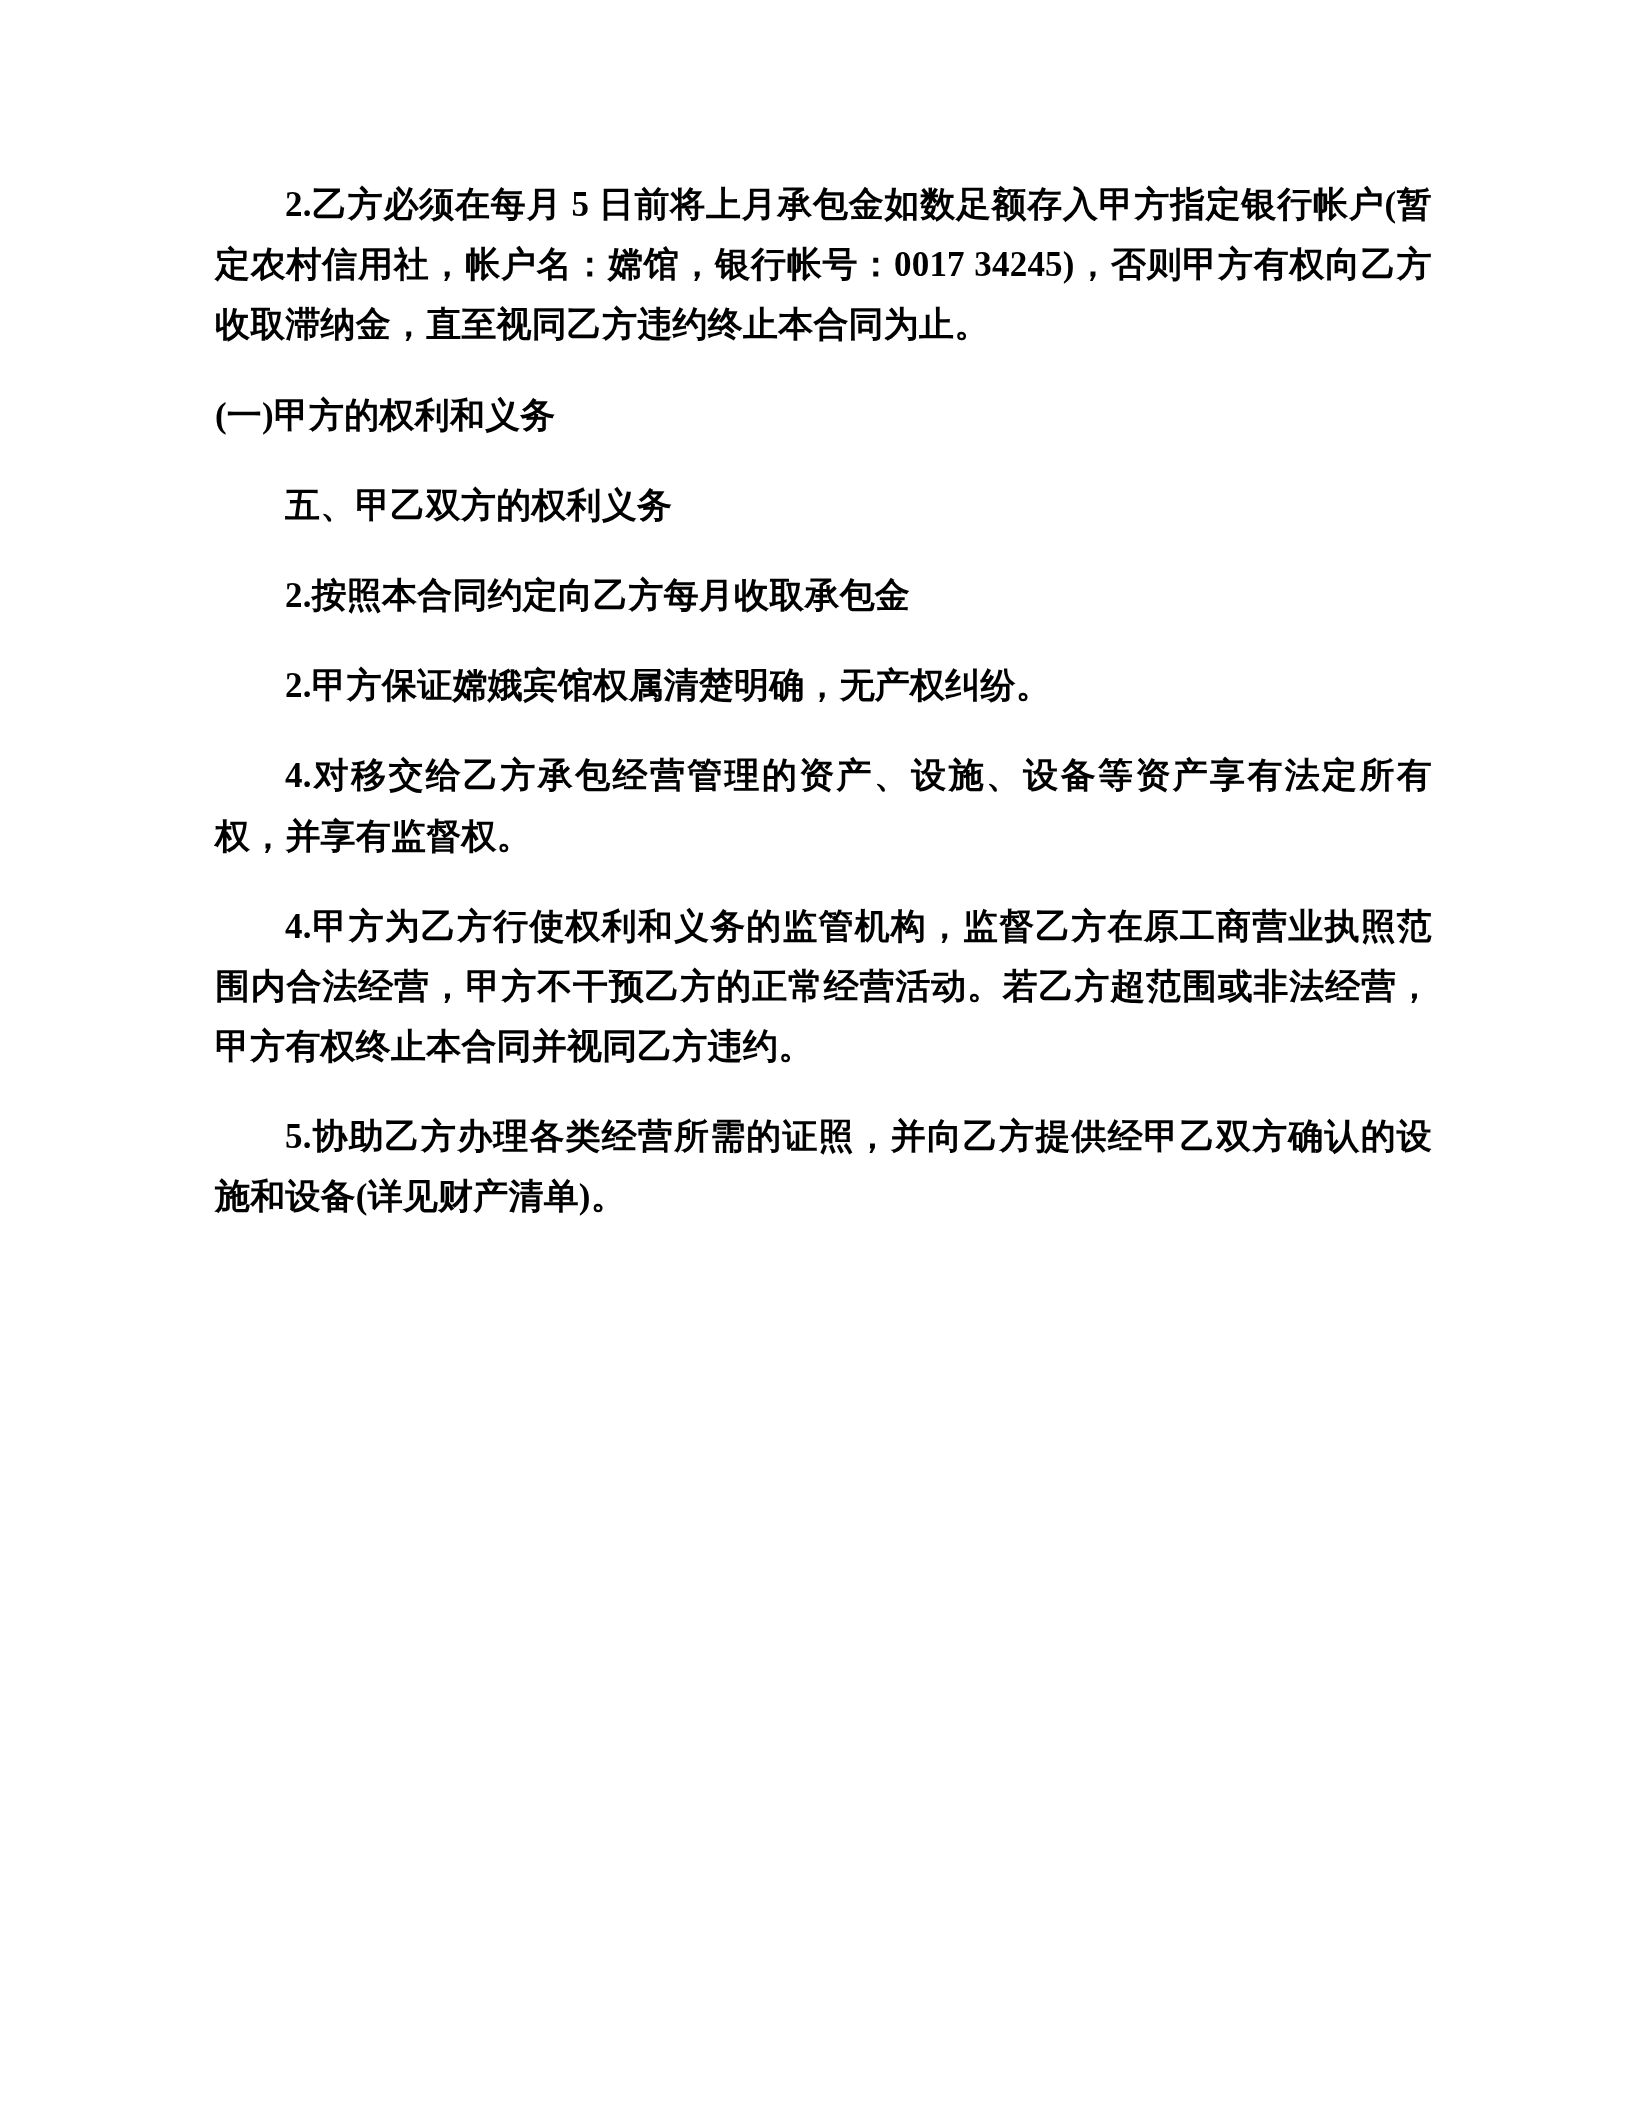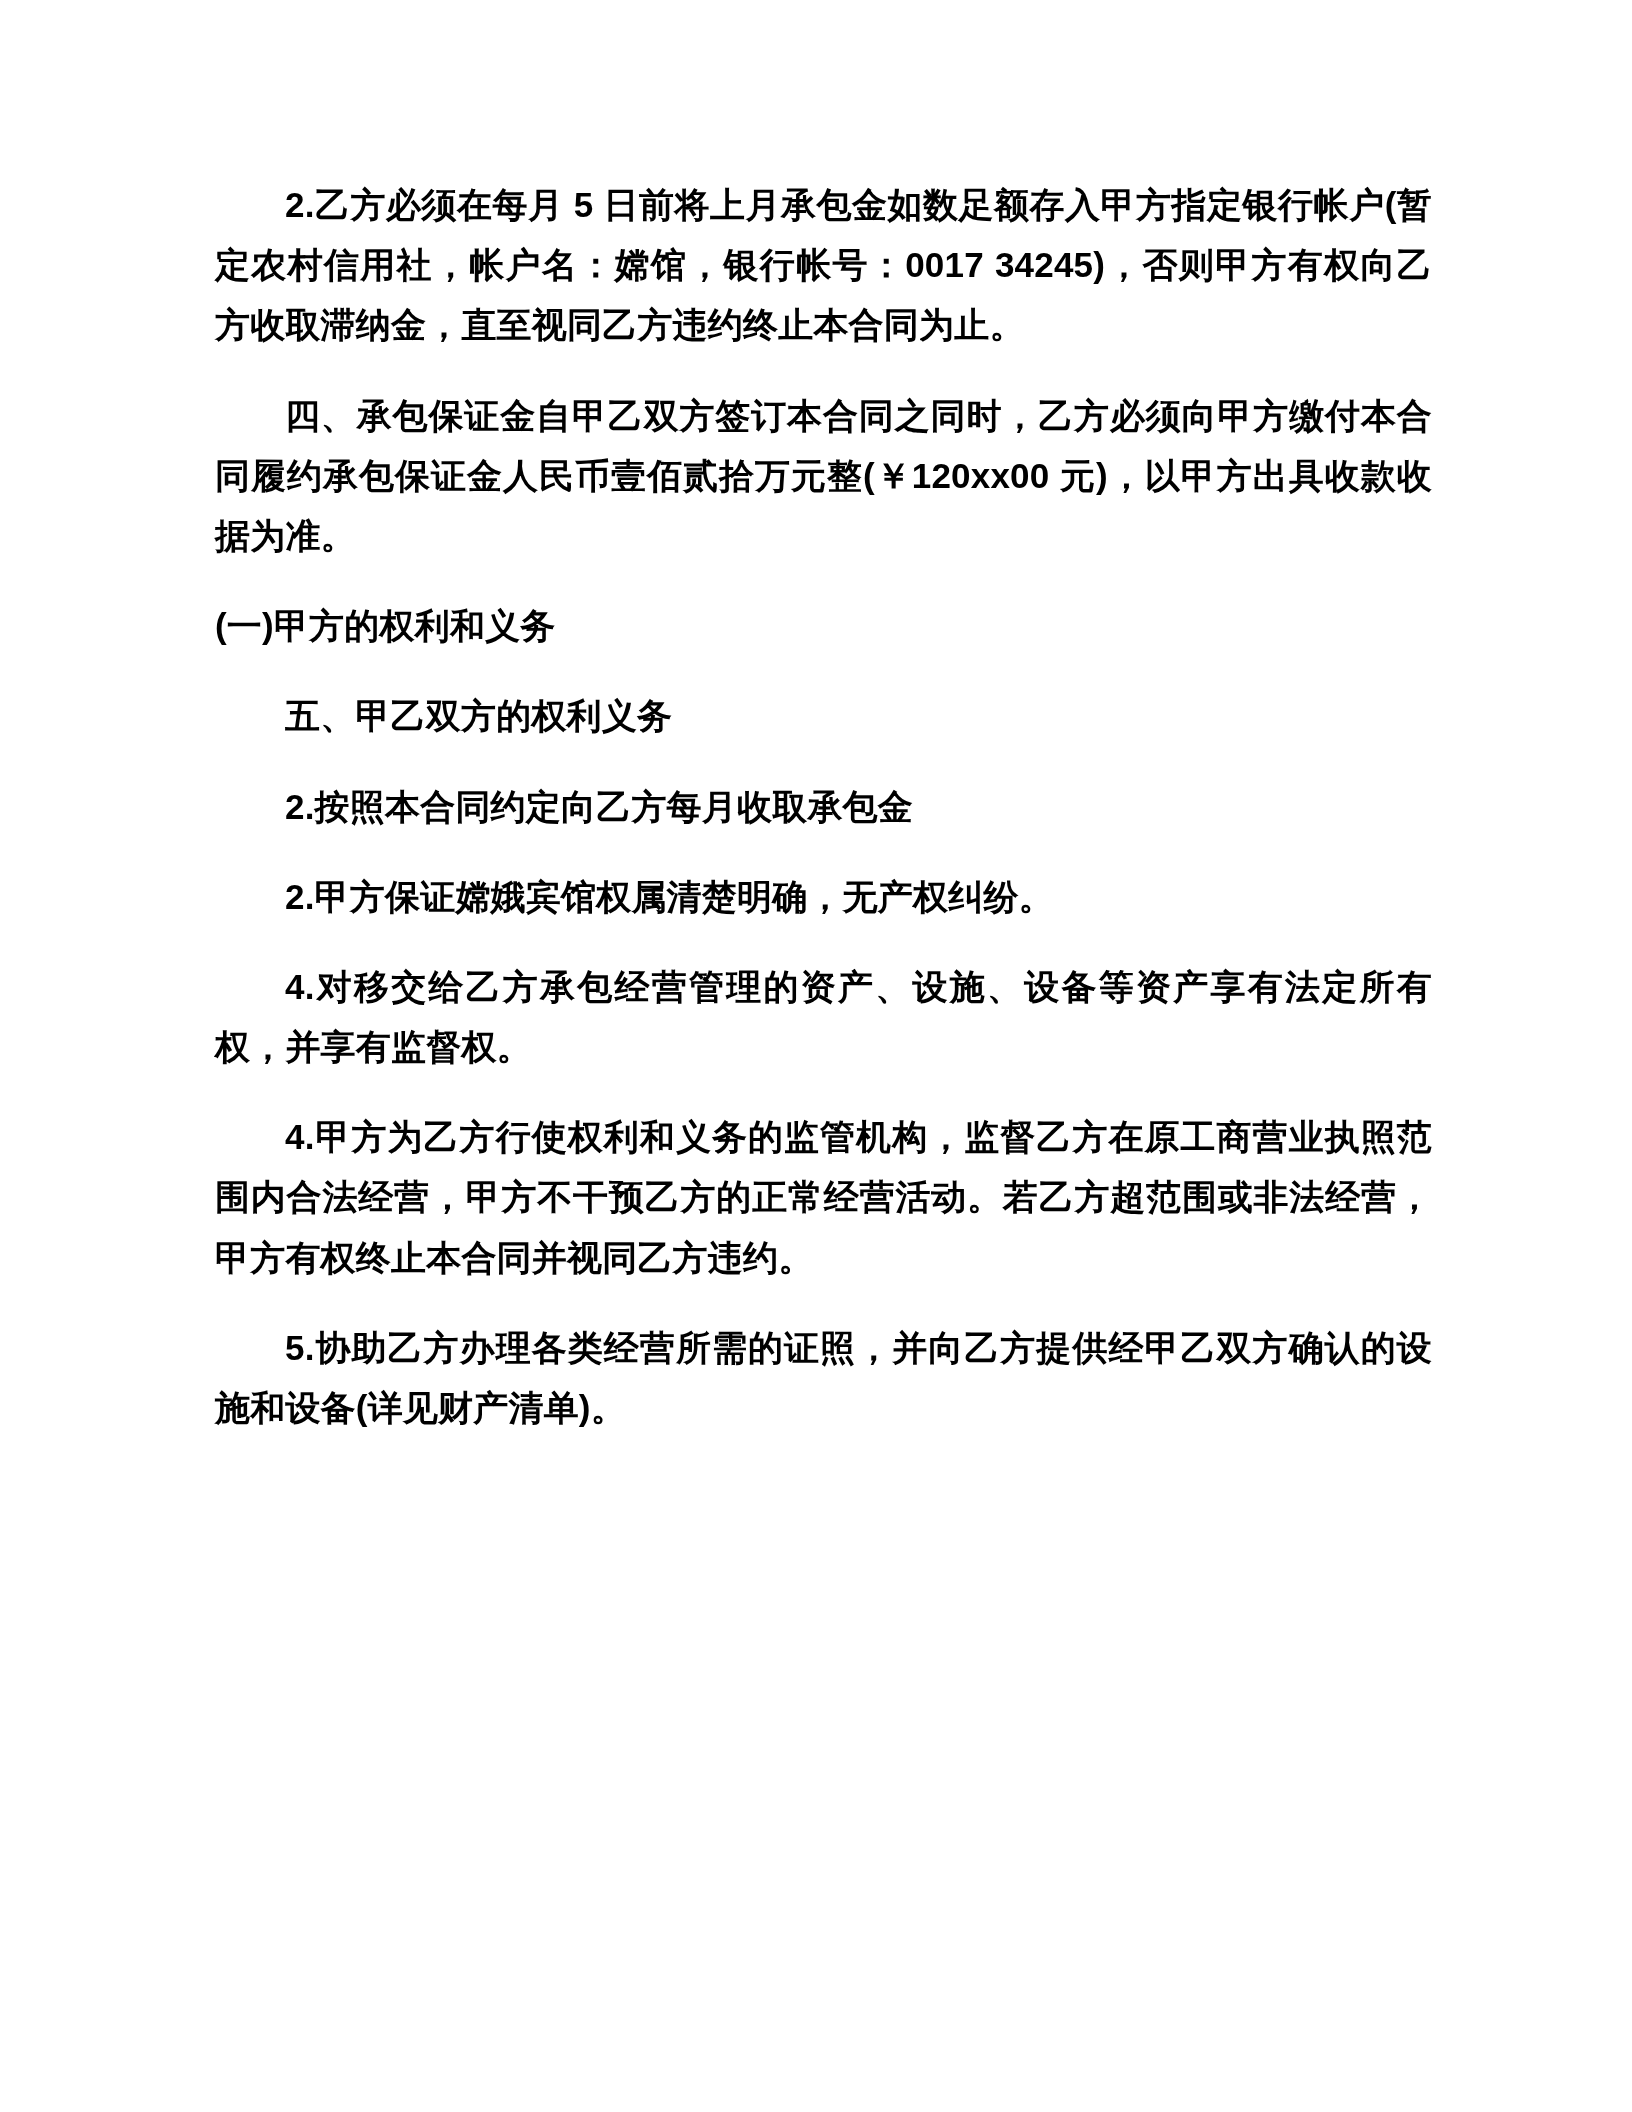--- a/index.html
+++ b/index.html
@@ -7,21 +7,21 @@
     padding: 0;
     background: #ffffff;
   }
   .page {
     width: 1632px;
     height: 2112px;
     background: #ffffff;
     position: relative;
     box-sizing: border-box;
     padding: 175px 200px 120px 215px;
-    font-family: Liberation Sans, sans-serif;
+    font-family: Liberation Serif, serif;
     color: #000000;
   }
   .doc-body {
     font-size: 35px;
     line-height: 1.72;
     font-weight: 700;
     letter-spacing: 0.2px;
     text-align: justify;
     text-justify: inter-ideograph;
   }
@@ -32,21 +32,20 @@
   p.indent {
     text-indent: 70px;
   }
 </style>
 </head>
 <body>
 
 <div class="page">
   <div class="doc-body">
     <p class="para indent">2.乙方必须在每月 5 日前将上月承包金如数足额存入甲方指定银行帐户(暂定农村信用社，帐户名：嫦馆，银行帐号：0017 34245)，否则甲方有权向乙方收取滞纳金，直至视同乙方违约终止本合同为止。</p>
-    <p class="para indent">四、承包保证金自甲乙双方签订本合同之同时，乙方必须向甲方缴付本合同履约承包保证金人民币壹佰贰拾万元整(￥120xx00 元)，以甲方出具收款收据为准。</p>
     <p class="para">(一)甲方的权利和义务</p>
     <p class="para indent">五、甲乙双方的权利义务</p>
     <p class="para indent">2.按照本合同约定向乙方每月收取承包金</p>
     <p class="para indent">2.甲方保证嫦娥宾馆权属清楚明确，无产权纠纷。</p>
     <p class="para indent">4.对移交给乙方承包经营管理的资产、设施、设备等资产享有法定所有权，并享有监督权。</p>
     <p class="para indent">4.甲方为乙方行使权利和义务的监管机构，监督乙方在原工商营业执照范围内合法经营，甲方不干预乙方的正常经营活动。若乙方超范围或非法经营，甲方有权终止本合同并视同乙方违约。</p>
     <p class="para indent">5.协助乙方办理各类经营所需的证照，并向乙方提供经甲乙双方确认的设施和设备(详见财产清单)。</p>
   </div>
 </div>
 

